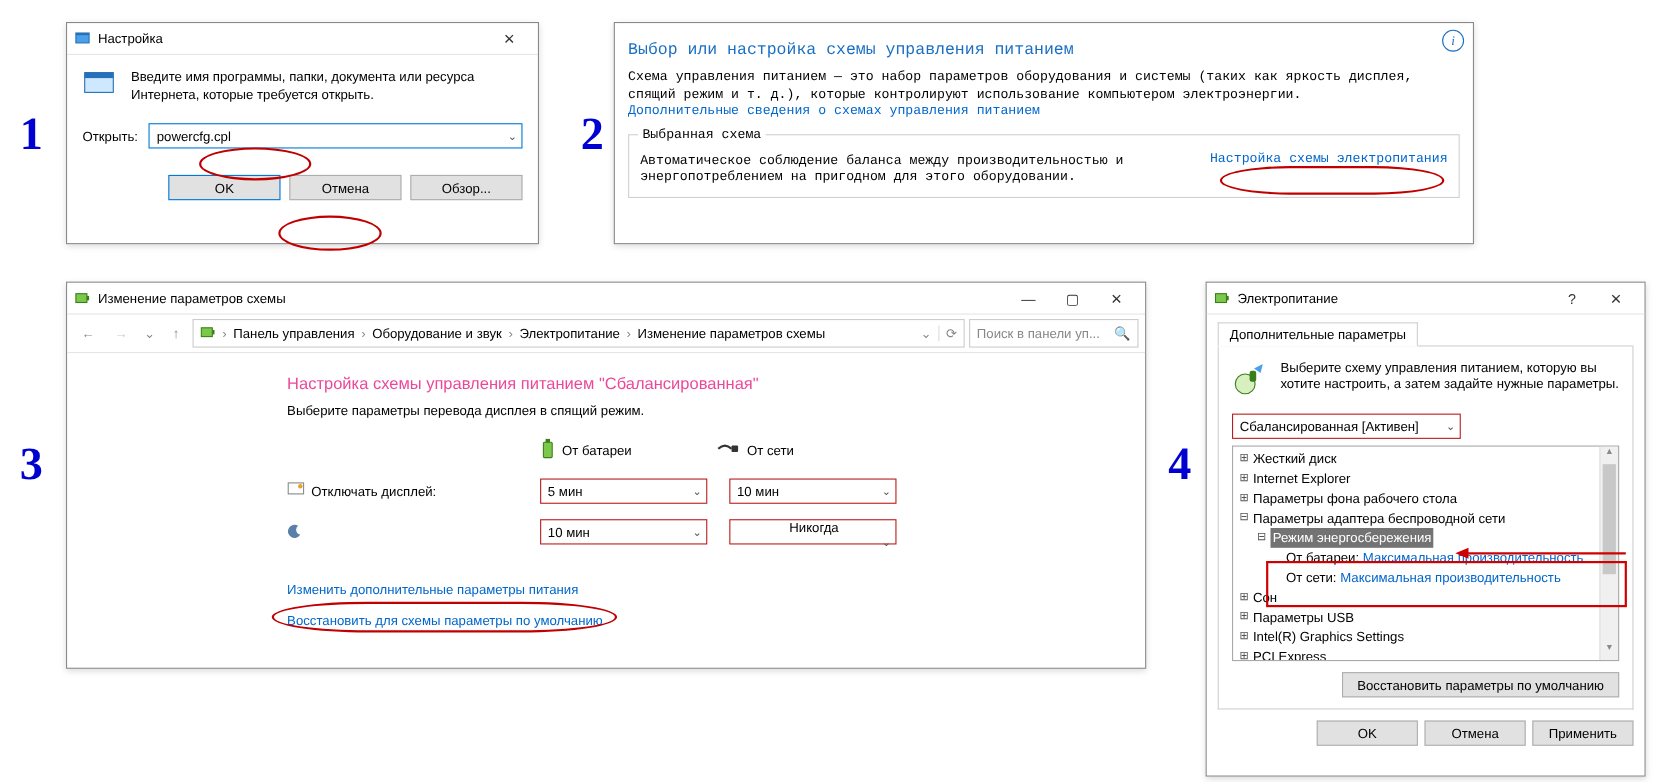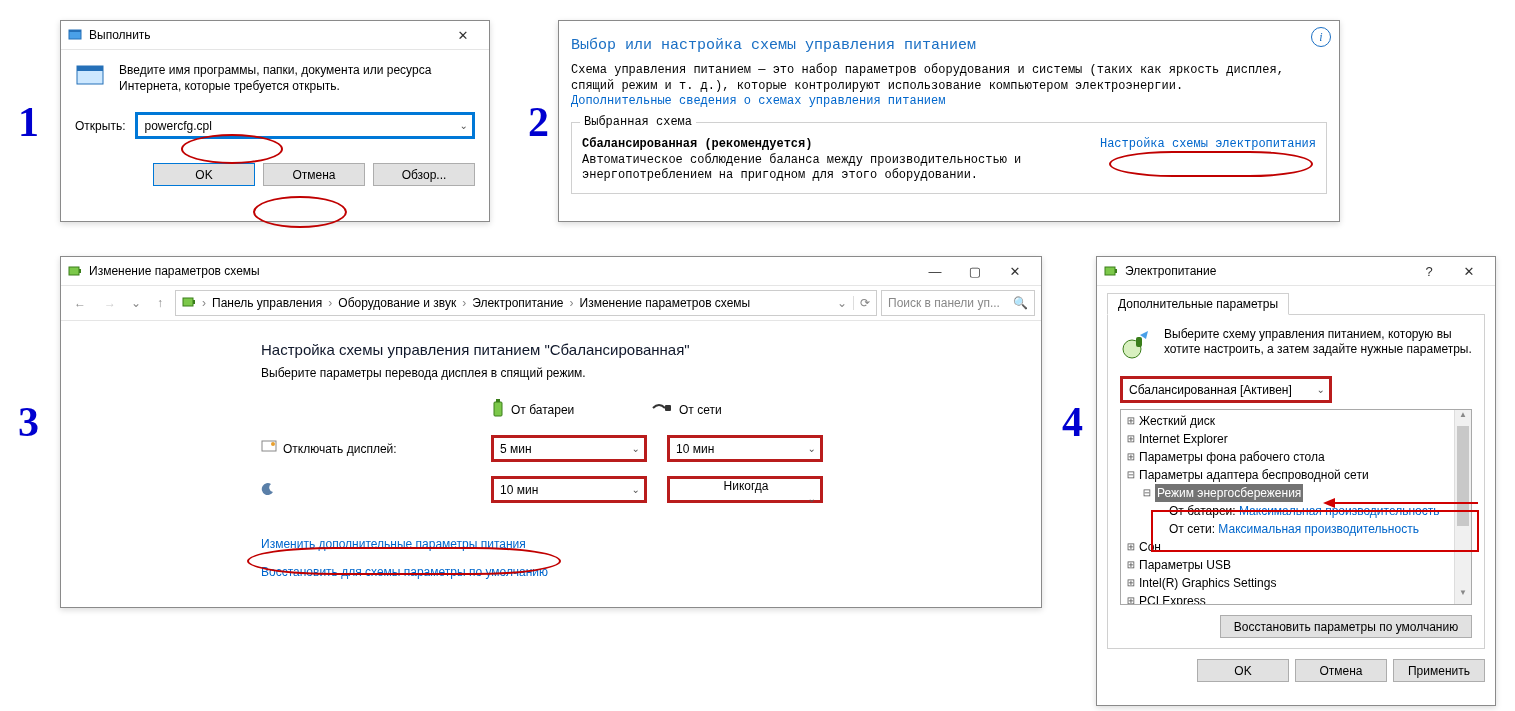--- a/index.html
+++ b/index.html
@@ -55,21 +55,21 @@
     cursor: pointer;
   }
   .link { color: #0066cc; text-decoration: none; cursor:pointer; }
   .red-oval {
     position: absolute;
     border: 2px solid #c00000;
     border-radius: 50%;
     pointer-events: none;
   }
   .combo {
-    border: 3px solid #b91c1c;
+    border: 1px solid #b91c1c;
     background:#fff;
     height: 21px;
     display:flex; align-items:center;
     padding: 0 4px 0 6px;
     font-size: 12px;
     position: relative;
   }
   .combo .chev { margin-left:auto; font-size:10px; color:#555; }
   .fieldset {
     border: 1px solid #d0d0d0;
@@ -114,21 +114,21 @@
 <div class="step-num" style="left:1062px; top:398px;">4</div>
 
 <div class="win" style="left:60px; top:20px; width:428px; height:200px;">
   <div class="titlebar">
     <span class="icon">
       <svg width="14" height="14">
           <rect x="1" y="2" width="12" height="9" fill="#4aa0e8" stroke="#2570b8"></rect>
           <rect x="1" y="2" width="12" height="2" fill="#2570b8"></rect>
         </svg>
     </span>
-    <span>Выполнить</span>
+    <span>Настройка</span>
     <span class="spacer"></span>
     <span class="ctl close">✕</span>
   </div>
   <div style="padding:12px 14px 10px 14px;">
     <div style="display:flex; gap:12px; align-items:flex-start;">
       <span>
         <svg width="32" height="28">
             <rect x="2" y="4" width="26" height="18" fill="#cde8ff" stroke="#2570b8"></rect>
             <rect x="2" y="4" width="26" height="5" fill="#2570b8"></rect>
           </svg>
@@ -155,21 +155,20 @@
 <div class="win" style="left:558px; top:20px; width:780px; height:200px;">
   <div style="position:absolute; right:8px; top:6px; width:18px;height:18px;border:1px solid #1a6fc4;border-radius:50%;display:flex;align-items:center;justify-content:center;color:#1a6fc4;font-style:italic;font-family:Georgia,serif;font-size:12px;">i</div>
   <div style="padding:16px 12px;font-family:Liberation Mono, monospace;">
     <div style="color:#1a6fc4; font-size:15px;">Выбор или настройка схемы управления питанием</div>
     <div style="font-size:12px; margin-top:8px; line-height:16px;">Схема управления питанием — это набор параметров оборудования и системы (таких как яркость дисплея, спящий режим и т. д.), которые контролируют использование компьютером электроэнергии.</div>
     <a class="link" style="font-size:12px;">Дополнительные сведения о схемах управления питанием</a>
     <div class="fieldset" style="margin-top:14px;">
       <div class="legend">Выбранная схема</div>
       <div style="display:flex; align-items:flex-start;">
         <div style="flex:1;">
-          <div style="font-weight:bold;">Сбалансированная (рекомендуется)</div>
           <div style="font-size:12px; line-height:15px; margin-top:2px;">Автоматическое соблюдение баланса между производительностью и энергопотреблением на пригодном для этого оборудовании.</div>
         </div>
         <a class="link" style="font-size:12px; white-space:nowrap; margin-left:20px;">Настройка схемы электропитания</a>
       </div>
     </div>
   </div>
   <div class="red-oval" style="left:550px; top:130px; width:200px; height:22px; border-radius:50%/80%;"></div>
 </div>
 
 <div class="win" style="left:60px; top:256px; width:980px; height:350px;">
@@ -208,21 +207,21 @@
       <span style="margin-left:auto;color:#888;">⌄</span>
       <span style="border-left:1px solid #ddd;padding-left:6px;color:#888;">⟳</span>
     </div>
     <div style="width:140px; border:1px solid #ccc; height:24px; display:flex; align-items:center; padding:0 6px; color:#888;">
       <span>Поиск в панели уп...</span>
       <span style="margin-left:auto;">🔍</span>
     </div>
   </div>
 
   <div style="padding:20px 40px 10px 200px;">
-    <div style="color:#0f172a; font-size:15px;">Настройка схемы управления питанием "Сбалансированная"</div>
+    <div style="color:#ec4899; font-size:15px;">Настройка схемы управления питанием "Сбалансированная"</div>
     <div style="font-size:12px; margin-top:8px;">Выберите параметры перевода дисплея в спящий режим.</div>
 
     <div style="margin-top:18px;">
       <div style="display:flex; align-items:center;">
         <div style="width:230px;"></div>
         <div style="width:160px; display:flex; align-items:center; gap:6px;">
           <span><svg width="14" height="20">
                 <rect x="3" y="4" width="8" height="14" fill="#7cc84a" stroke="#3a7e1a" rx="1"></rect>
                 <rect x="5" y="1" width="4" height="3" fill="#3a7e1a"></rect>
               </svg></span>

